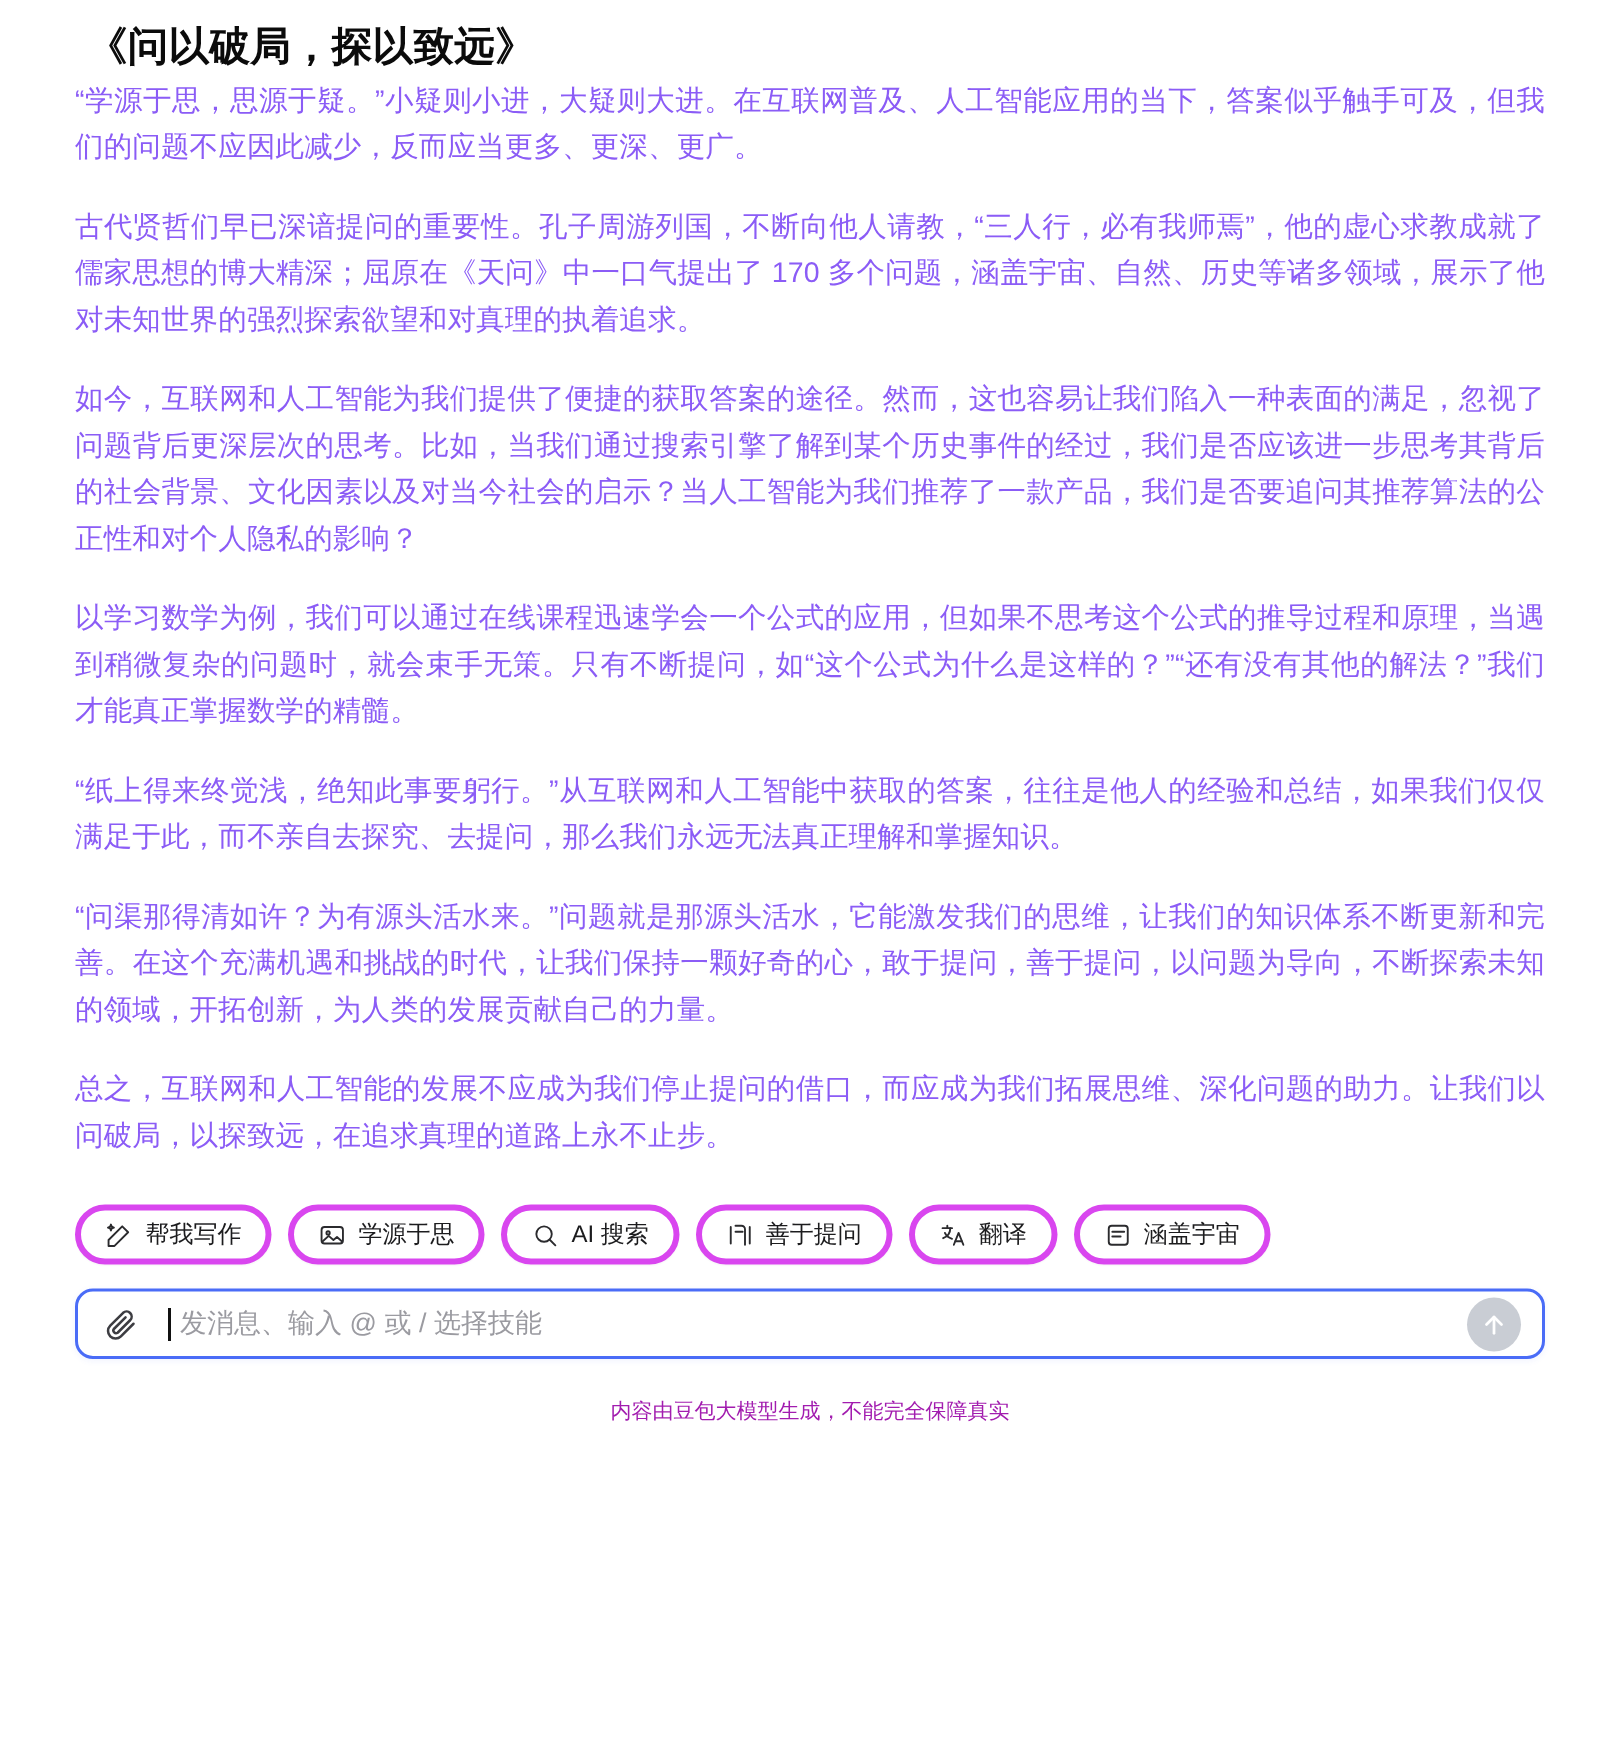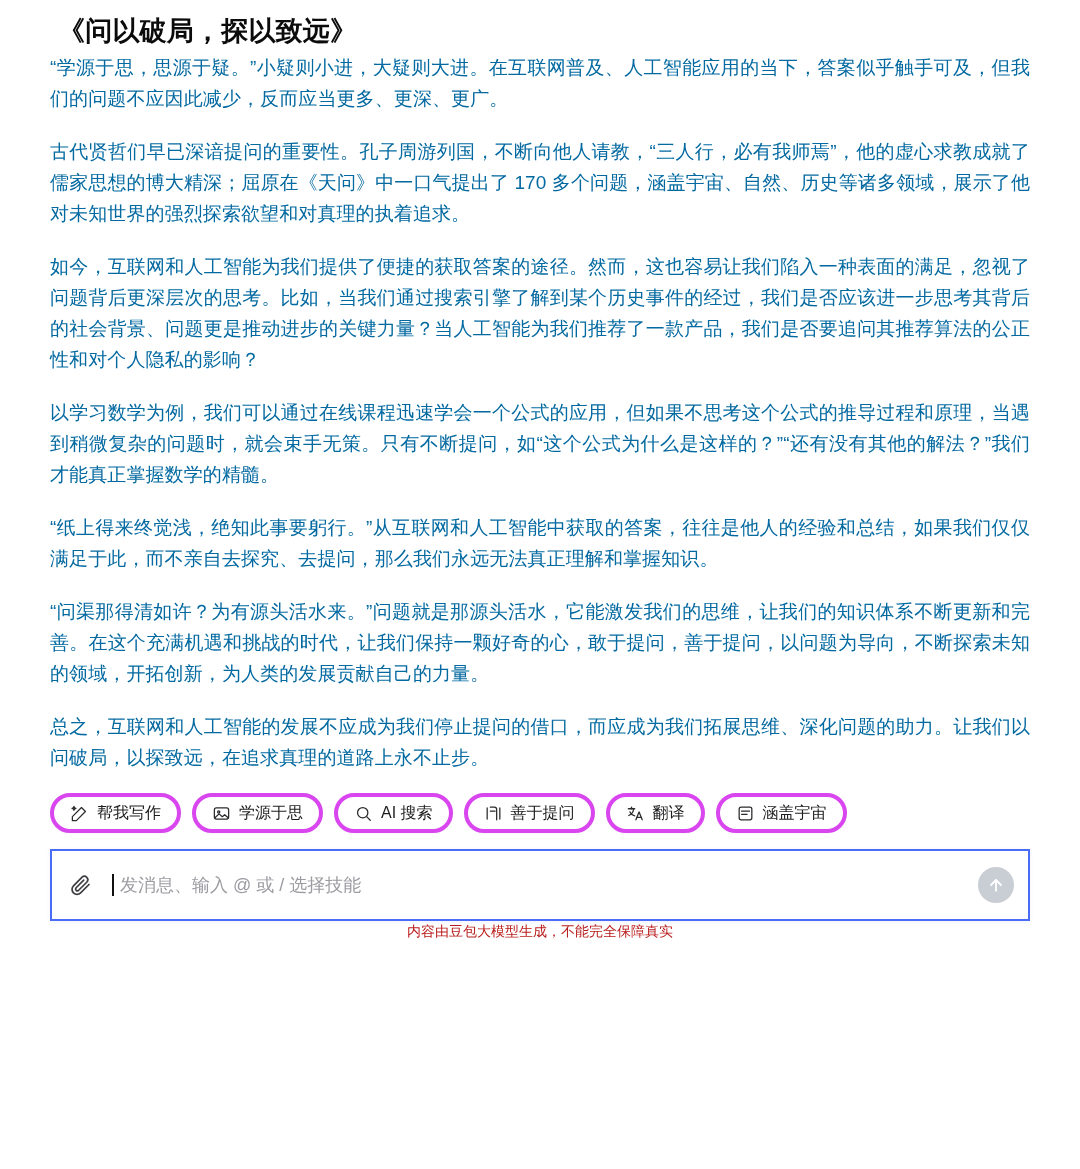--- a/index.html
+++ b/index.html
@@ -23,26 +23,26 @@
     font-size: 27px;
     font-weight: bold;
     color: #0b0b0b;
     line-height: 34px;
     margin: 6px 0 4px 8px;
     letter-spacing: 0.2px;
   }
   .para {
     font-size: 19px;
     line-height: 31px;
-    color: #0369a1;
+    color: #8b5cf6;
     margin: 0 0 22px 0;
     text-align: justify;
     letter-spacing: 0.1px;
   }
-  .para:last-of-type { margin-bottom: 10px; }
+  .para:last-of-type { margin-bottom: 20px; }
 
   
   .chips {
     display: flex;
     align-items: center;
     gap: 11px;
     padding: 10px 0 0 0;
     flex-wrap: nowrap;
   }
   .chip {
@@ -72,23 +72,23 @@
   .chip .ic svg { display: block; }
 
   
   .composer-wrap {
     padding: 16px 0 0 0;
   }
   .composer {
     position: relative;
     display: flex;
     align-items: center;
-    height: 72px;
+    height: 47px;
     border: 2px solid #4a6cf7;
-    border-radius: 0;
+    border-radius: 12px;
     background: #ffffff;
     padding: 0 14px 0 16px;
     box-shadow: 0 1px 4px rgba(74,108,247,0.08);
   }
   .attach {
     width: 26px;
     height: 26px;
     display: inline-flex;
     align-items: center;
     justify-content: center;
@@ -124,35 +124,35 @@
     align-items: center;
     justify-content: center;
     cursor: pointer;
     flex: 0 0 auto;
     margin-left: 10px;
   }
 
   .footnote {
     text-align: center;
     font-size: 14px;
-    color: #b91c1c;
-    padding: 2px 0 10px 0;
+    color: #a21caf;
+    padding: 26px 0 10px 0;
   }
 </style>
 </head>
 <body>
 
 <div class="page">
   <div class="content">
 
     <div class="doc-title">《问以破局，探以致远》</div>
 
     <p class="para">“学源于思，思源于疑。”小疑则小进，大疑则大进。在互联网普及、人工智能应用的当下，答案似乎触手可及，但我们的问题不应因此减少，反而应当更多、更深、更广。</p>
     <p class="para">古代贤哲们早已深谙提问的重要性。孔子周游列国，不断向他人请教，“三人行，必有我师焉”，他的虚心求教成就了儒家思想的博大精深；屈原在《天问》中一口气提出了 170 多个问题，涵盖宇宙、自然、历史等诸多领域，展示了他对未知世界的强烈探索欲望和对真理的执着追求。</p>
-    <p class="para">如今，互联网和人工智能为我们提供了便捷的获取答案的途径。然而，这也容易让我们陷入一种表面的满足，忽视了问题背后更深层次的思考。比如，当我们通过搜索引擎了解到某个历史事件的经过，我们是否应该进一步思考其背后的社会背景、问题更是推动进步的关键力量？当人工智能为我们推荐了一款产品，我们是否要追问其推荐算法的公正性和对个人隐私的影响？</p>
+    <p class="para">如今，互联网和人工智能为我们提供了便捷的获取答案的途径。然而，这也容易让我们陷入一种表面的满足，忽视了问题背后更深层次的思考。比如，当我们通过搜索引擎了解到某个历史事件的经过，我们是否应该进一步思考其背后的社会背景、文化因素以及对当今社会的启示？当人工智能为我们推荐了一款产品，我们是否要追问其推荐算法的公正性和对个人隐私的影响？</p>
     <p class="para">以学习数学为例，我们可以通过在线课程迅速学会一个公式的应用，但如果不思考这个公式的推导过程和原理，当遇到稍微复杂的问题时，就会束手无策。只有不断提问，如“这个公式为什么是这样的？”“还有没有其他的解法？”我们才能真正掌握数学的精髓。</p>
     <p class="para">“纸上得来终觉浅，绝知此事要躬行。”从互联网和人工智能中获取的答案，往往是他人的经验和总结，如果我们仅仅满足于此，而不亲自去探究、去提问，那么我们永远无法真正理解和掌握知识。</p>
     <p class="para">“问渠那得清如许？为有源头活水来。”问题就是那源头活水，它能激发我们的思维，让我们的知识体系不断更新和完善。在这个充满机遇和挑战的时代，让我们保持一颗好奇的心，敢于提问，善于提问，以问题为导向，不断探索未知的领域，开拓创新，为人类的发展贡献自己的力量。</p>
     <p class="para">总之，互联网和人工智能的发展不应成为我们停止提问的借口，而应成为我们拓展思维、深化问题的助力。让我们以问破局，以探致远，在追求真理的道路上永不止步。</p>
 
     <div class="chips">
 
       <div class="chip">
         <span class="ic">
           <svg width="19" height="19" viewBox="0 0 24 24" fill="none" stroke="currentColor" stroke-width="1.6" stroke-linecap="round" stroke-linejoin="round">

